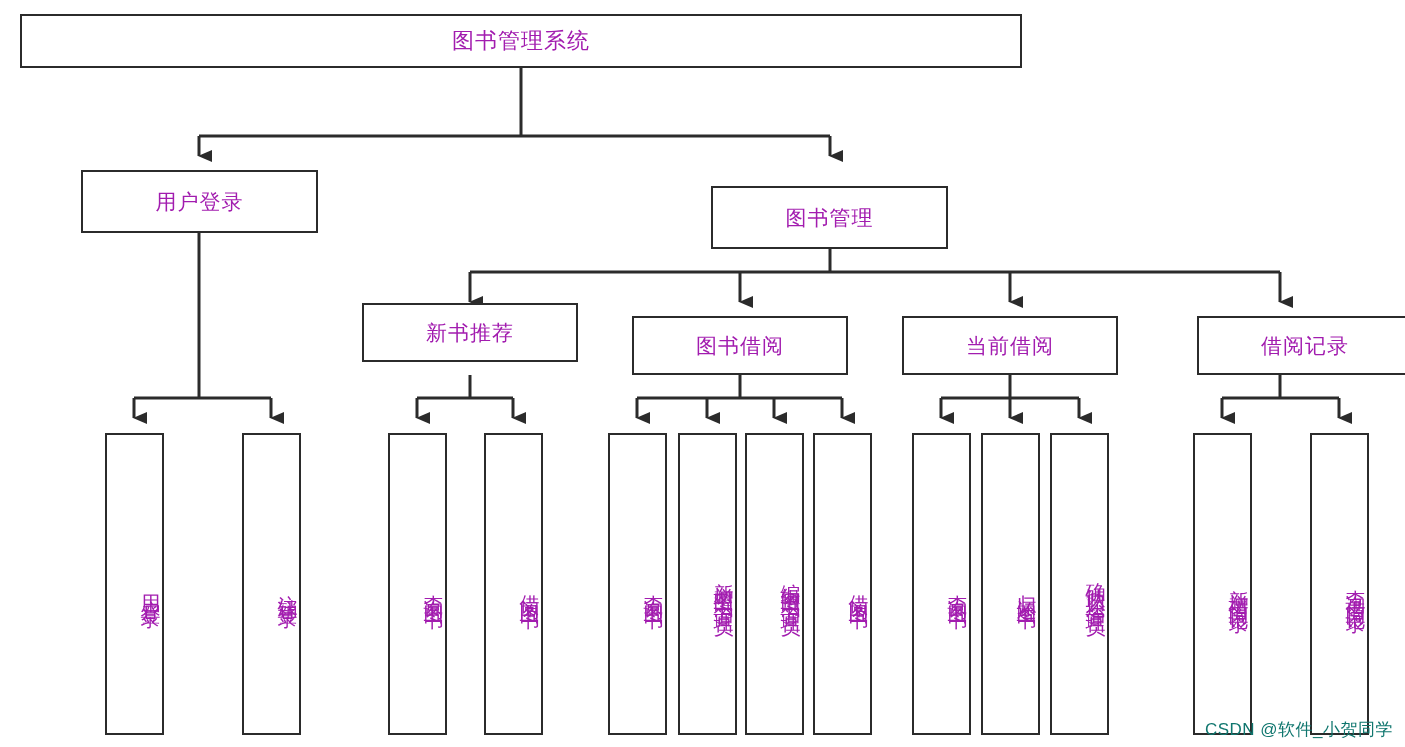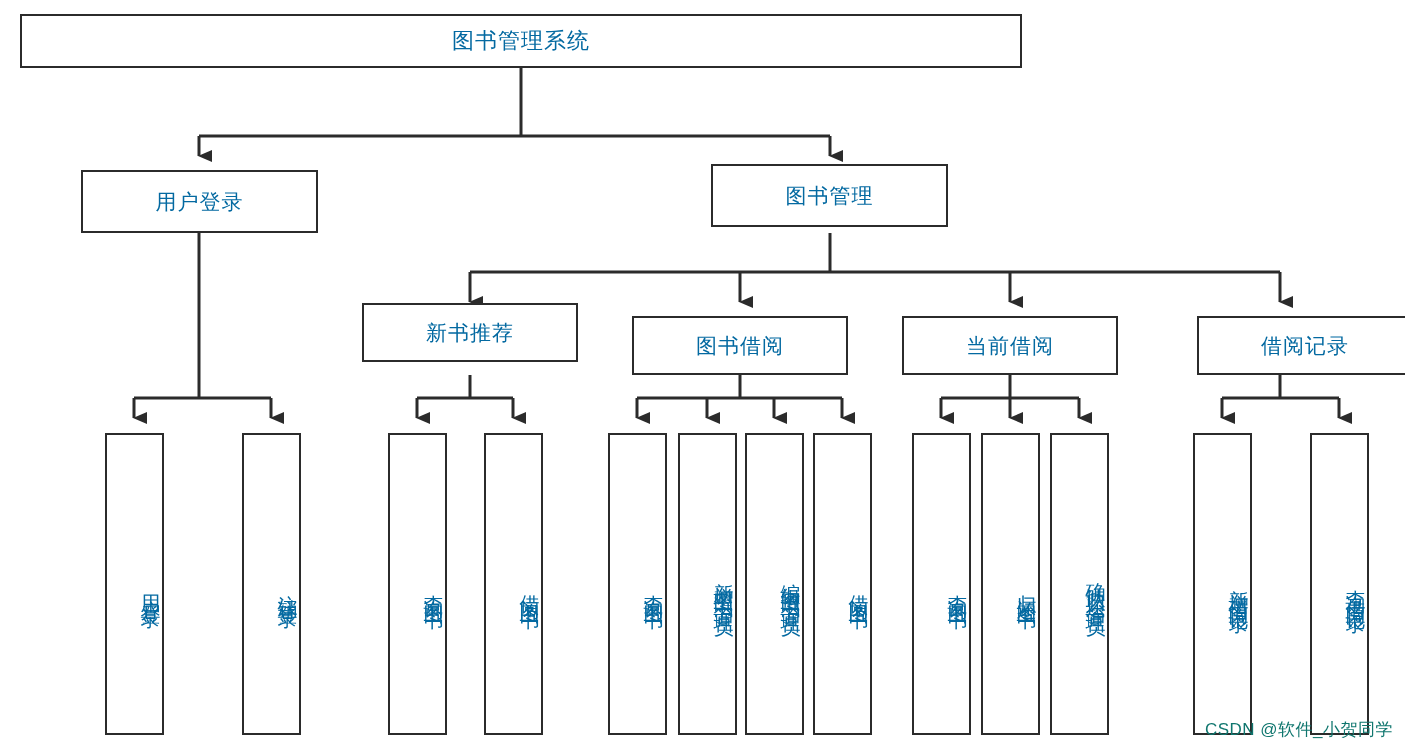--- a/index.html
+++ b/index.html
@@ -27,21 +27,21 @@
     pointer-events: none;
   }
   .node {
     position: absolute;
     box-sizing: border-box;
     background: #ffffff;
     border: 2px solid #2b2b2b;
     display: flex;
     align-items: center;
     justify-content: center;
-    color: #0369a1;
+    color: #a21caf;
     text-align: center;
     z-index: 2;
   }
   .node.h {
     
     font-size: 21px;
     letter-spacing: 1px;
     line-height: 1.2;
   }
   .node.root {
@@ -130,21 +130,21 @@
   </svg>
 
   <div class="node h root" style="left:20px; top:14px; width:1002px; height:54px;">
     <span>图书管理系统</span>
   </div>
 
   <div class="node h" style="left:81px; top:170px; width:237px; height:63px;">
     <span>用户登录</span>
   </div>
 
-  <div class="node h" style="left:711px; top:164px; width:237px; height:63px;">
+  <div class="node h" style="left:711px; top:186px; width:237px; height:63px;">
     <span>图书管理</span>
   </div>
 
   <div class="node h" style="left:362px; top:303px; width:216px; height:59px;">
     <span>新书推荐</span>
   </div>
 
   <div class="node h" style="left:632px; top:316px; width:216px; height:59px;">
     <span>图书借阅</span>
   </div>

